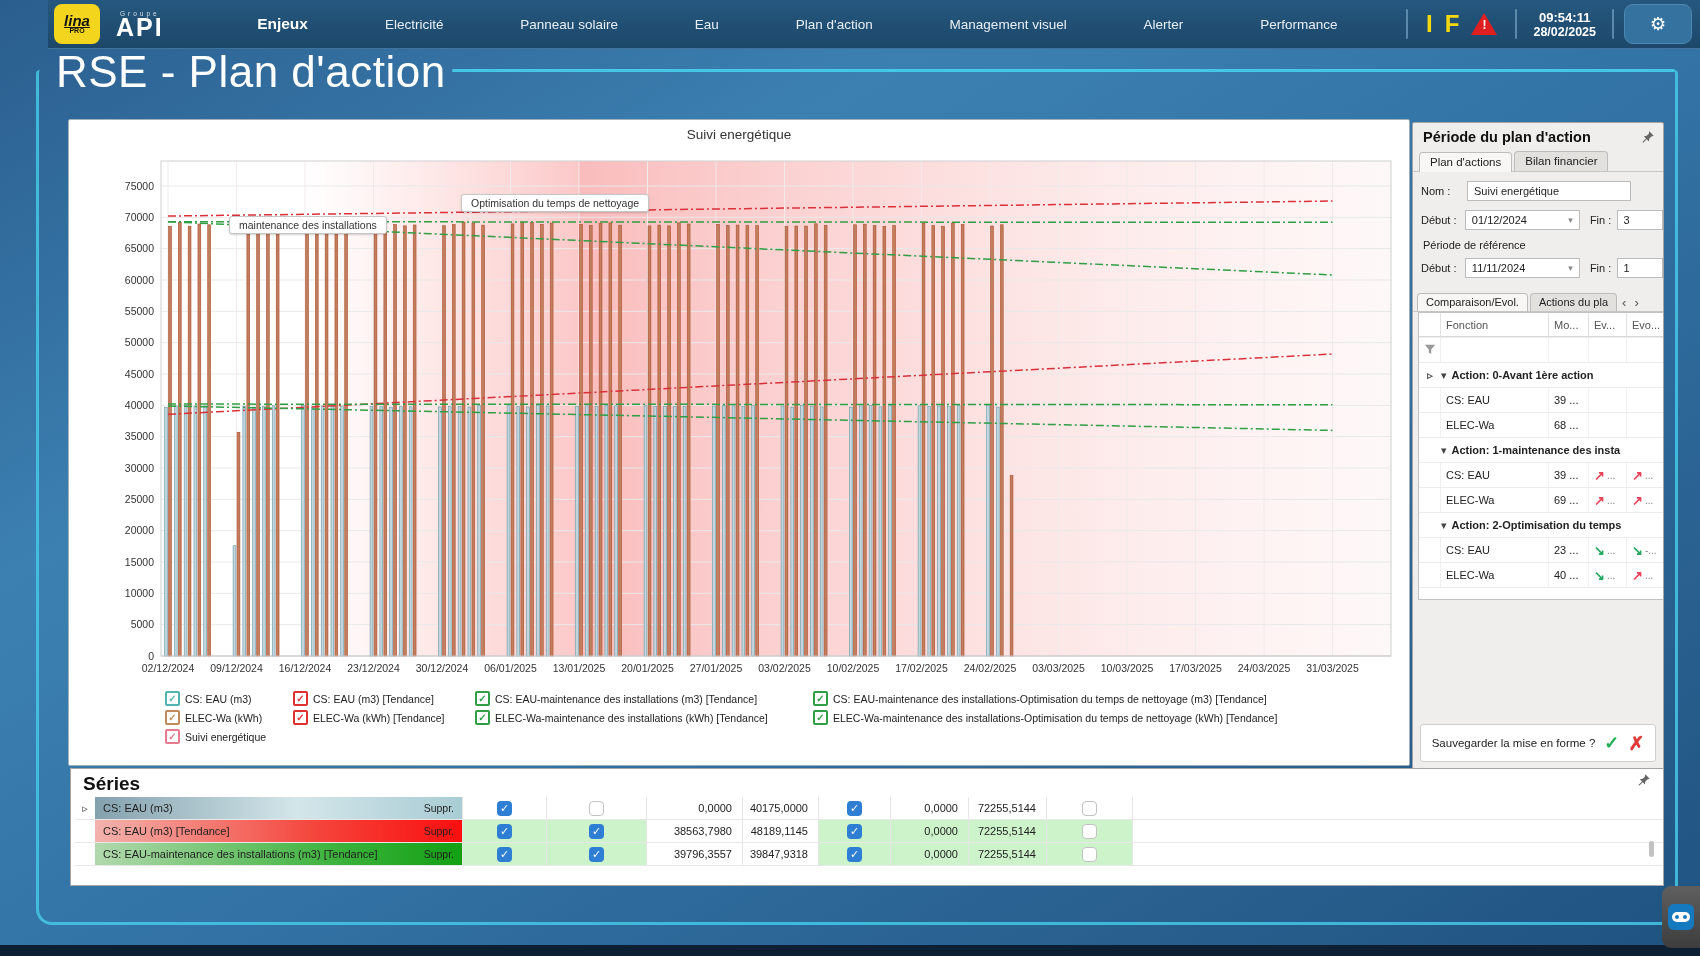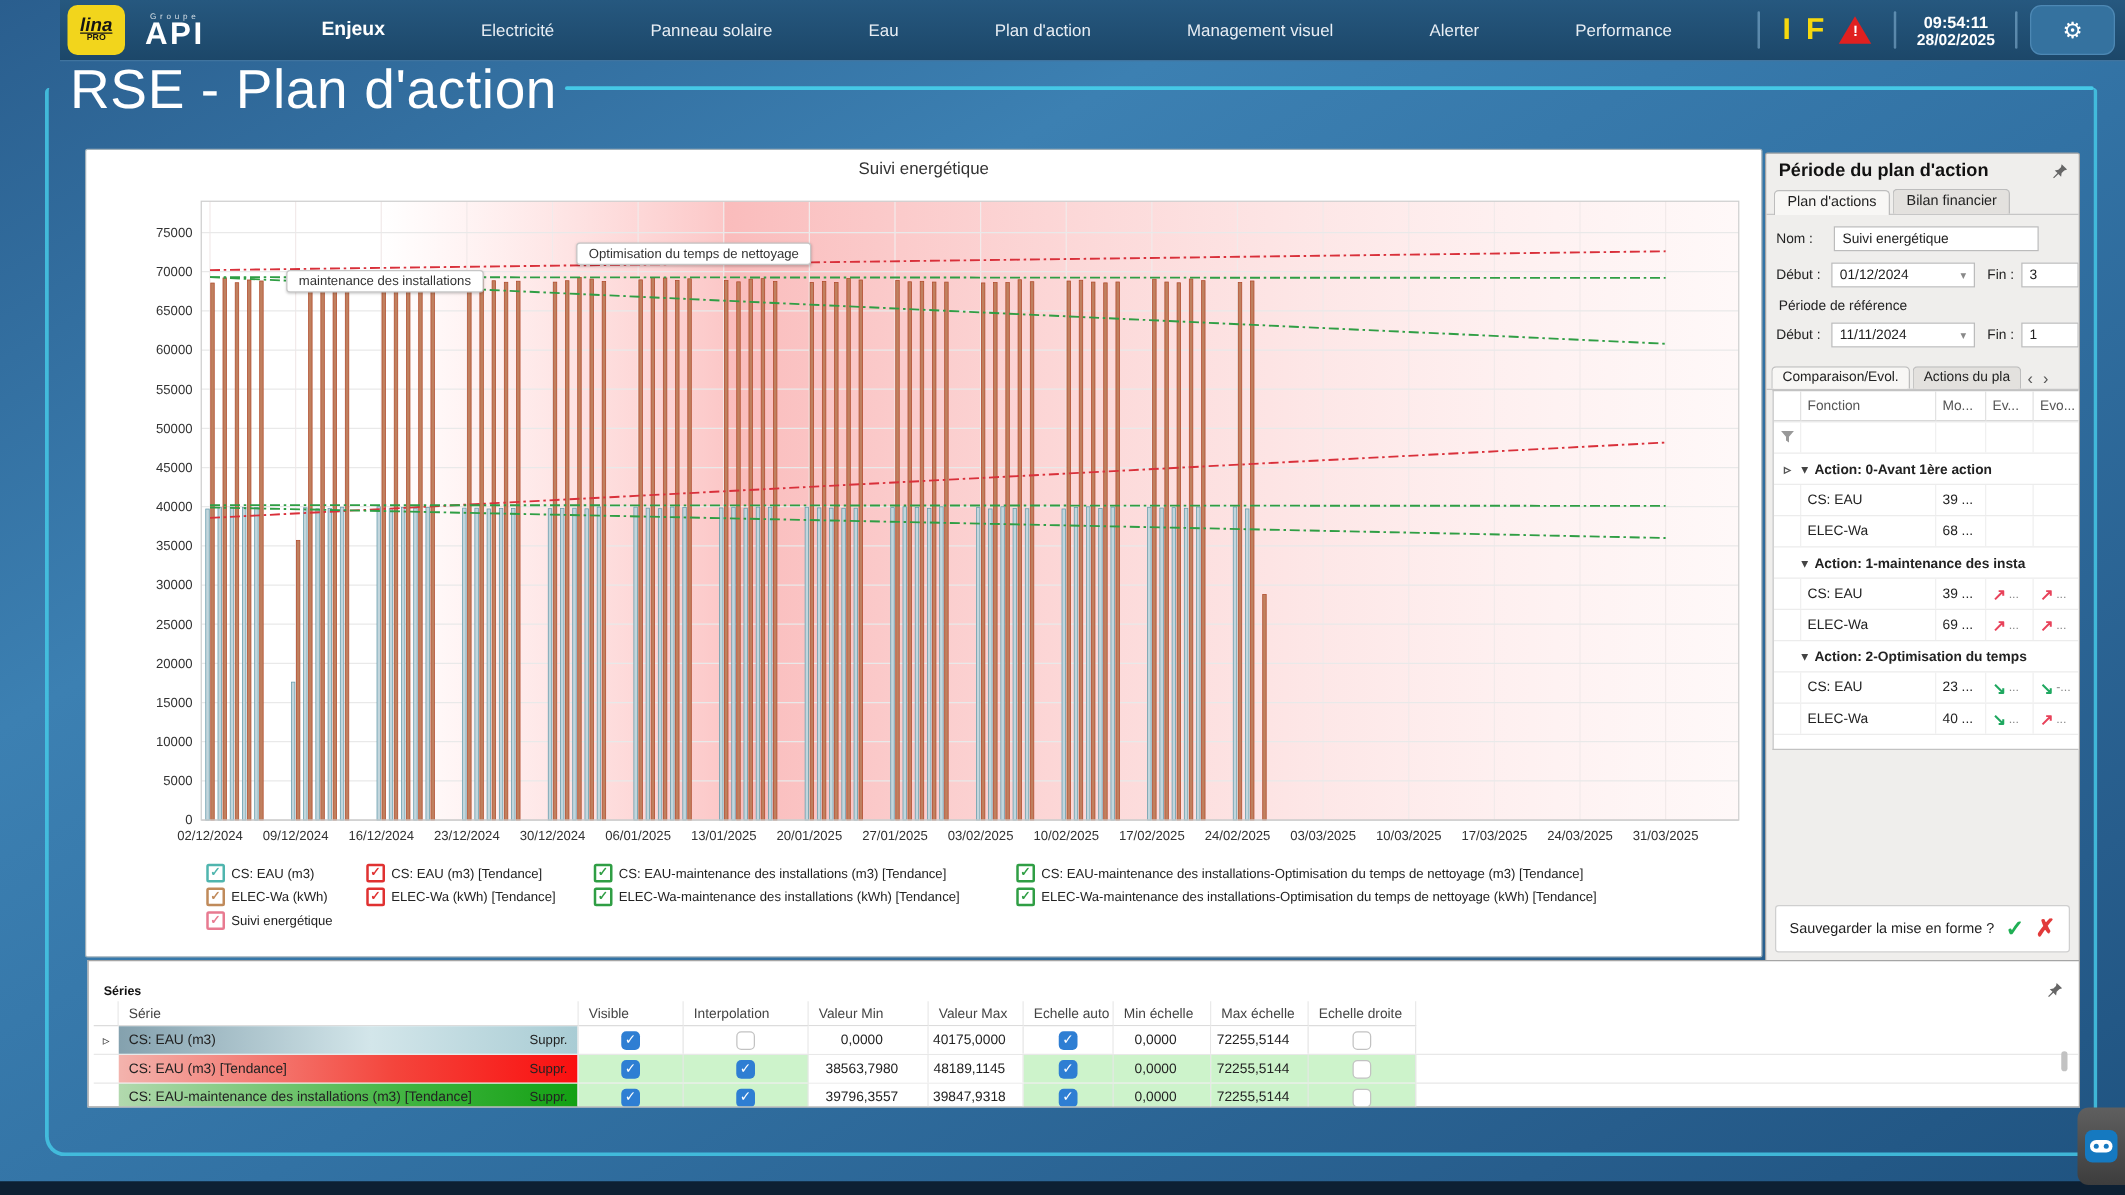--- a/index.html
+++ b/index.html
@@ -74,28 +74,28 @@
   .g-group .gut{text-align:center;color:#555;}
   .g-group .chev{color:#444;font-weight:normal;margin-right:5px;}
   .arrow-up{color:#e8425a;font-weight:bold;font-size:13px;}
   .arrow-down{color:#1fa860;font-weight:bold;font-size:13px;}
   .dots{color:#888;font-size:10px;margin-left:2px;}
   #syn-footer{position:absolute;bottom:7px;left:7px;right:7px;height:36px;background:#fff;border:1px solid #cfcfcf;border-radius:3px;display:flex;align-items:center;justify-content:center;gap:9px;font-size:11.5px;}
   .ok-icon{color:#1faf54;font-size:18px;font-weight:bold;cursor:pointer;}
   .cancel-icon{color:#e23a3a;font-size:19px;font-weight:bold;cursor:pointer;}
   
   #series-panel{position:absolute;left:70px;top:768px;width:1592px;height:116px;background:#fff;border:1px solid #a5a5a5;font-size:11px;color:#222;overflow:hidden;z-index:5;}
-  #sp-header{display:flex;justify-content:space-between;align-items:flex-end;padding:16px 12px 2px 12px;font-weight:bold;font-size:10px;color:#111;}
+  #sp-header{display:flex;justify-content:space-between;align-items:flex-start;padding:4px 12px 2px 12px;font-weight:bold;font-size:19px;color:#111;}
   #series-table{margin-left:4px;}
   .s-row{display:grid;grid-template-columns:20px 368px 84px 100px 96px 76px 72px 78px 78px 86px;align-items:stretch;}
   .s-head{height:20px;color:#444;}
   .s-head>div{display:flex;align-items:center;padding-left:8px;border-right:1px solid #eaeaea;border-bottom:1px solid #dcdcdc;}
   .s-body{height:22px;border-bottom:1px solid #e8e8e8;}
   .s-cell{display:flex;align-items:center;justify-content:center;border-right:1px solid #e6e6e6;box-sizing:border-box;}
-  .s-cell.num{justify-content:center;padding-right:10px;background:#fff;}
+  .s-cell.num{justify-content:flex-end;padding-right:10px;background:#fff;}
   .s-cell.tint{background:#cdf3cb;}
   .serie-cell{display:flex;justify-content:space-between;align-items:center;padding:0 8px;border-right:1px solid #e6e6e6;}
   .grad-blue{background:linear-gradient(90deg,#84a1ae 0%,#d3e6ea 55%,#a9ccd4 100%);}
   .grad-red{background:linear-gradient(90deg,#f3b3ad 0%,#f4453c 60%,#fa0f0f 100%);}
   .grad-green{background:linear-gradient(90deg,#b2d9ae 0%,#3db33d 65%,#13a013 100%);}
   .suppr{font-size:10.5px;color:#222;cursor:pointer;}
   .gut{display:flex;align-items:center;justify-content:center;color:#444;}
   .cb{width:15px;height:15px;border-radius:4px;box-sizing:border-box;}
   .cb.on{background:#2e7ed3;color:#fff;font-size:11px;line-height:15px;text-align:center;}
   .cb.off{background:#fff;border:1px solid #c2c2c2;}
@@ -563,32 +563,20 @@
   </aside>
 
   <section id="series-panel">
     <div id="sp-header">
       <span>Séries</span>
       <svg class="pin-icon" viewBox="0 0 16 16">
         <path d="M9.5 1.5 l5 5 -2.6 0.8 -2.4 2.4 -0.5 3.3 -2.5-2.5 -4 4 -0.8-0.8 4-4 -2.5-2.5 3.3-0.5 2.4-2.4 z" fill="#666"></path>
       </svg>
     </div>
     <div id="series-table">
-        <div class="s-row s-head">
-          <div class=""></div>
-          <div class="">Série</div>
-          <div class="">Visible</div>
-          <div class="">Interpolation</div>
-          <div class="">Valeur Min</div>
-          <div class="">Valeur Max</div>
-          <div class="">Echelle auto</div>
-          <div class="">Min échelle</div>
-          <div class="">Max échelle</div>
-          <div class="">Echelle droite</div>
-        </div>
         <div class="s-row s-body">
           <div class="gut">
             <span>▹</span>
           </div>
           <div class="serie-cell grad-blue">
             <span>CS: EAU (m3)</span>
             <span class="suppr">Suppr.</span>
           </div>
           <div class="s-cell">
             <span class="cb on">✓</span>

